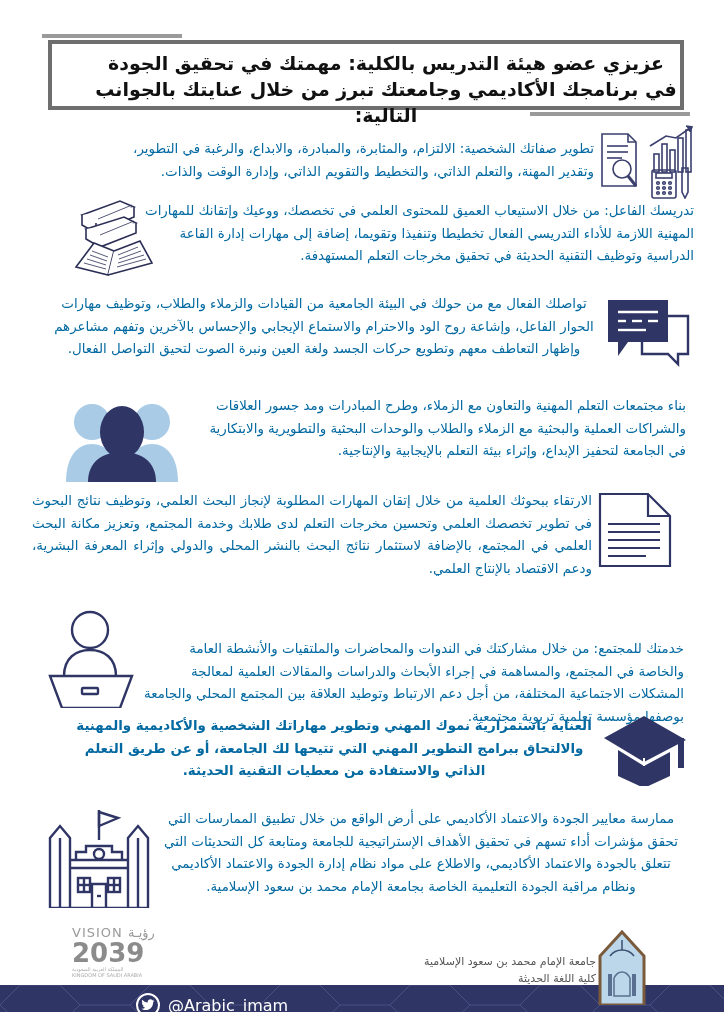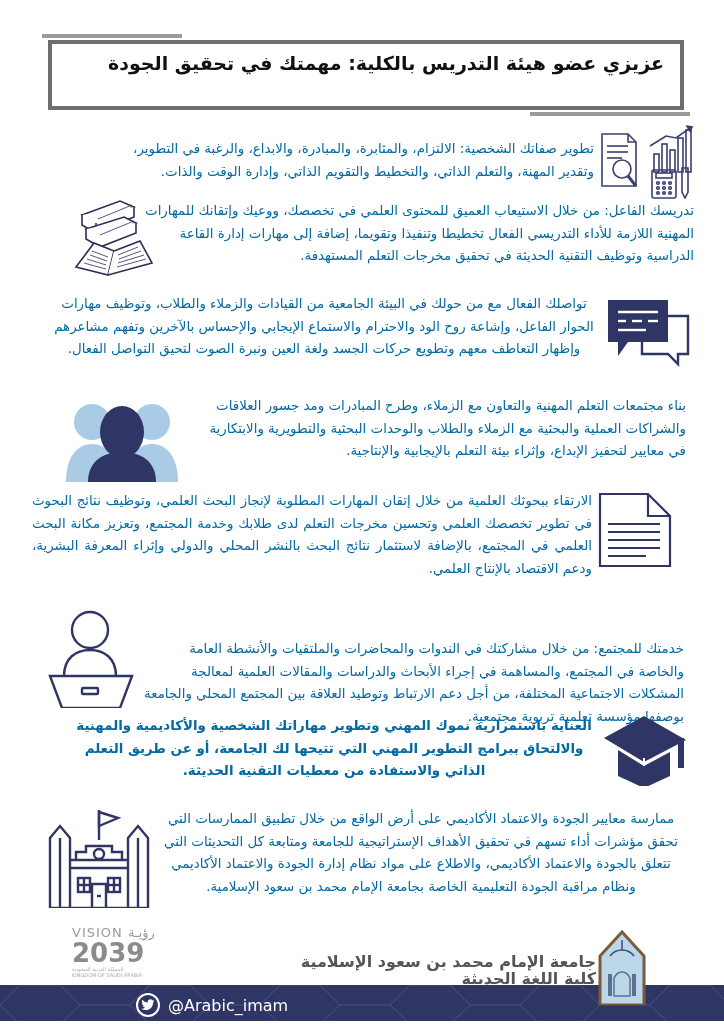--- a/index.html
+++ b/index.html
@@ -27,38 +27,39 @@
     direction: rtl;
   }
   .icon { position: absolute; }
   .icon svg { display: block; width: 100%; height: 100%; }
 
   .footer-logos { position: absolute; left: 0; top: 925px; width: 716px; height: 60px; }
   .vision { position: absolute; left: 72px; top: 0; width: 110px; height: 58px; text-align: left; direction: ltr; }
   .vision .v1 { font-family: "DejaVu Sans", sans-serif; font-size: 13px; color: #9a9a9a; letter-spacing: 1px; }
   .vision .v2 { font-family: "DejaVu Sans", sans-serif; font-size: 26px; font-weight: bold; color: #8b8b8b; line-height: 26px; }
   .vision .v3 { font-family: "DejaVu Sans", sans-serif; font-size: 5px; color: #aaa; }
-  .uni-text { position: absolute; right: 120px; top: 28px; text-align: right; font-size: 16px; color: #555; line-height: 17px; font-weight: bold; }
+  .uni-text { position: absolute; right: 120px; top: 28px; text-align: right; font-size: 11px; color: #555; line-height: 17px; }
   .uni-logo { position: absolute; right: 70px; top: 5px; width: 48px; height: 75px; z-index: 3; }
 
   .footer {
-    position: absolute; left: 0; top: 985px; width: 724px; height: 36px; background: #2f3564; overflow: hidden;
+    position: absolute; left: 0; top: 985px; width: 724px; height: 27px; background: #2f3564; overflow: hidden;
   }
   .footer .hex { position: absolute; left: 0; top: 0; width: 724px; height: 39px; }
   .contact { position: absolute; top: 7px; height: 26px; display: flex; align-items: center; direction: ltr; color: #fff; }
   .contact .cicon { width: 24px; height: 24px; border: 2px solid #fff; border-radius: 50%; display: flex; align-items: center; justify-content: center; margin-right: 8px; }
   .contact .ctext { font-family: "DejaVu Sans", sans-serif; font-size: 16px; color: #fff; }
   .tw { left: 136px; }
   .mail { left: 326px; }
 </style>
 </head>
 <body>
 
 <div class="title-frame">
   <div class="title-line t1">عزيزي عضو هيئة التدريس بالكلية: مهمتك في تحقيق الجودة</div>
+  <div class="title-line t2">في برنامجك الأكاديمي وجامعتك تبرز من خلال عنايتك بالجوانب التالية:</div>
 </div>
 
 <div class="icon" style="left:598px; top:124px; width:100px; height:75px;">
   <svg viewBox="0 0 100 75" fill="none" stroke="#3a3f6e" stroke-width="1.6">
     <path d="M4 10 L30 10 L38 18 L38 62 L4 62 Z"></path>
     <path d="M30 10 L30 18 L38 18"></path>
     <line x1="9" y1="22" x2="30" y2="22"></line>
       <line x1="9" y1="28" x2="30" y2="28"></line>
       <line x1="9" y1="34" x2="24" y2="34"></line>
     <circle cx="24" cy="45" r="9"></circle>
@@ -125,21 +126,21 @@
 <div class="icon" style="left:64px; top:392px; width:116px; height:90px;">
   <svg viewBox="0 0 116 90">
     <circle cx="28" cy="30" r="18" fill="#a9cbe6"></circle>
     <path d="M2 90 C2 64 14 52 28 52 C42 52 54 64 54 90 Z" fill="#a9cbe6"></path>
     <circle cx="88" cy="30" r="18" fill="#a9cbe6"></circle>
     <path d="M62 90 C62 64 74 52 88 52 C102 52 114 64 114 90 Z" fill="#a9cbe6"></path>
     <ellipse cx="58" cy="40" rx="22" ry="26" fill="#2f3564"></ellipse>
     <path d="M24 90 C24 70 38 60 58 60 C78 60 92 70 92 90 Z" fill="#2f3564"></path>
   </svg>
 </div>
-<div class="text" style="right:38px; top:395px; width:492px;">بناء مجتمعات التعلم المهنية والتعاون مع الزملاء، وطرح المبادرات ومد جسور العلاقات والشراكات العملية والبحثية مع الزملاء والطلاب والوحدات البحثية والتطويرية والابتكارية في معايير لتحفيز الإبداع، وإثراء بيئة التعلم بالإيجابية والإنتاجية.</div>
+<div class="text" style="right:38px; top:395px; width:492px;">بناء مجتمعات التعلم المهنية والتعاون مع الزملاء، وطرح المبادرات ومد جسور العلاقات والشراكات العملية والبحثية مع الزملاء والطلاب والوحدات البحثية والتطويرية والابتكارية في الجامعة لتحفيز الإبداع، وإثراء بيئة التعلم بالإيجابية والإنتاجية.</div>
 
 <div class="icon" style="left:596px; top:490px; width:80px; height:80px;">
   <svg viewBox="0 0 80 80" fill="none" stroke="#2f3564" stroke-width="2.2">
     <path d="M4 4 L52 4 L74 26 L74 76 L4 76 Z"></path>
     <path d="M52 4 L52 26 L74 26"></path>
     <line x1="12" y1="34" x2="64" y2="34"></line>
       <line x1="12" y1="42" x2="64" y2="42"></line>
       <line x1="12" y1="50" x2="64" y2="50"></line>
       <line x1="12" y1="58" x2="64" y2="58"></line>
       <line x1="12" y1="66" x2="50" y2="66"></line>

